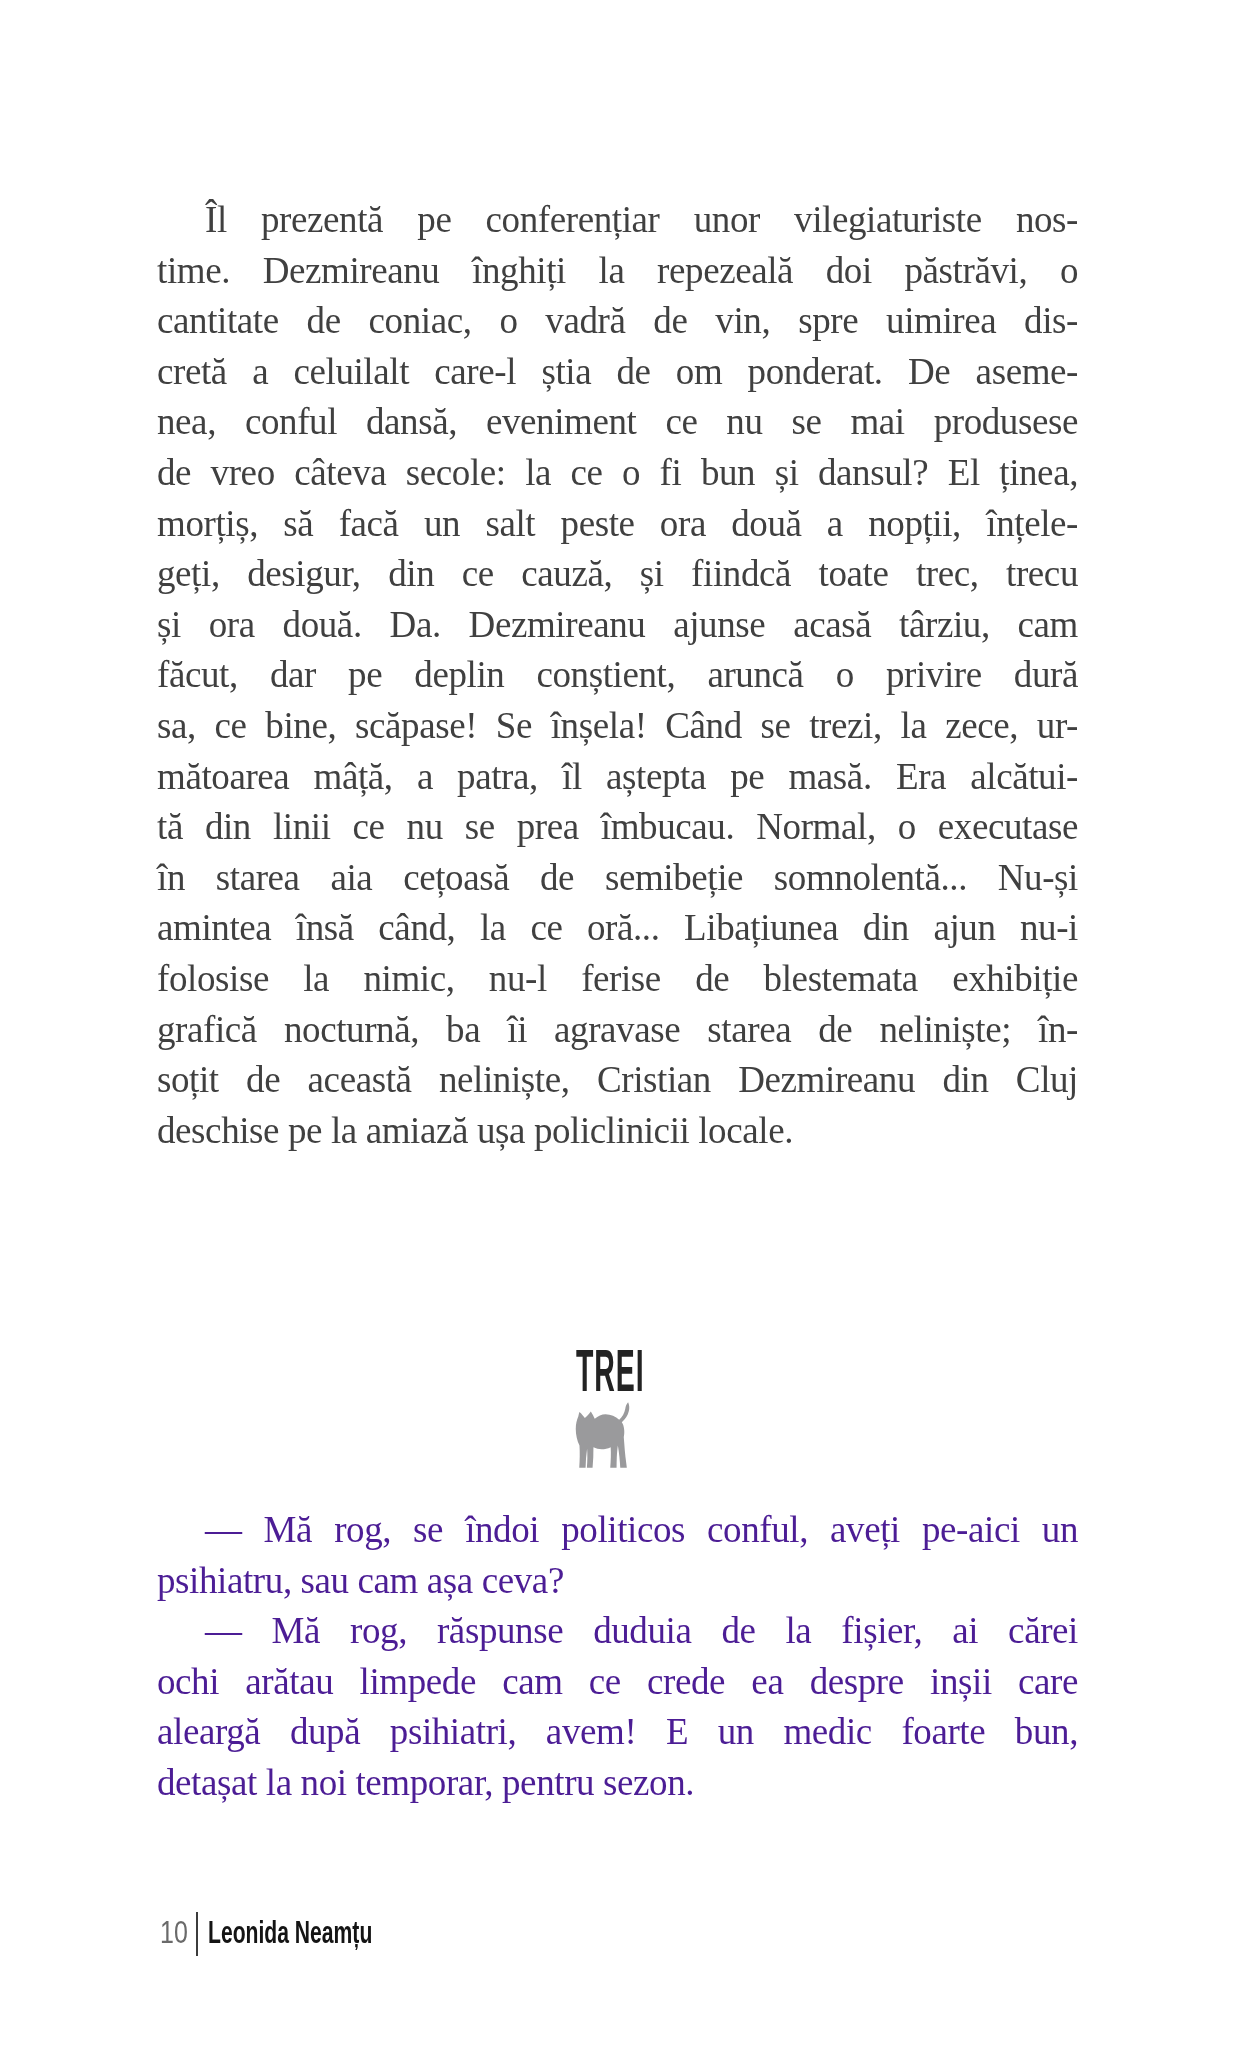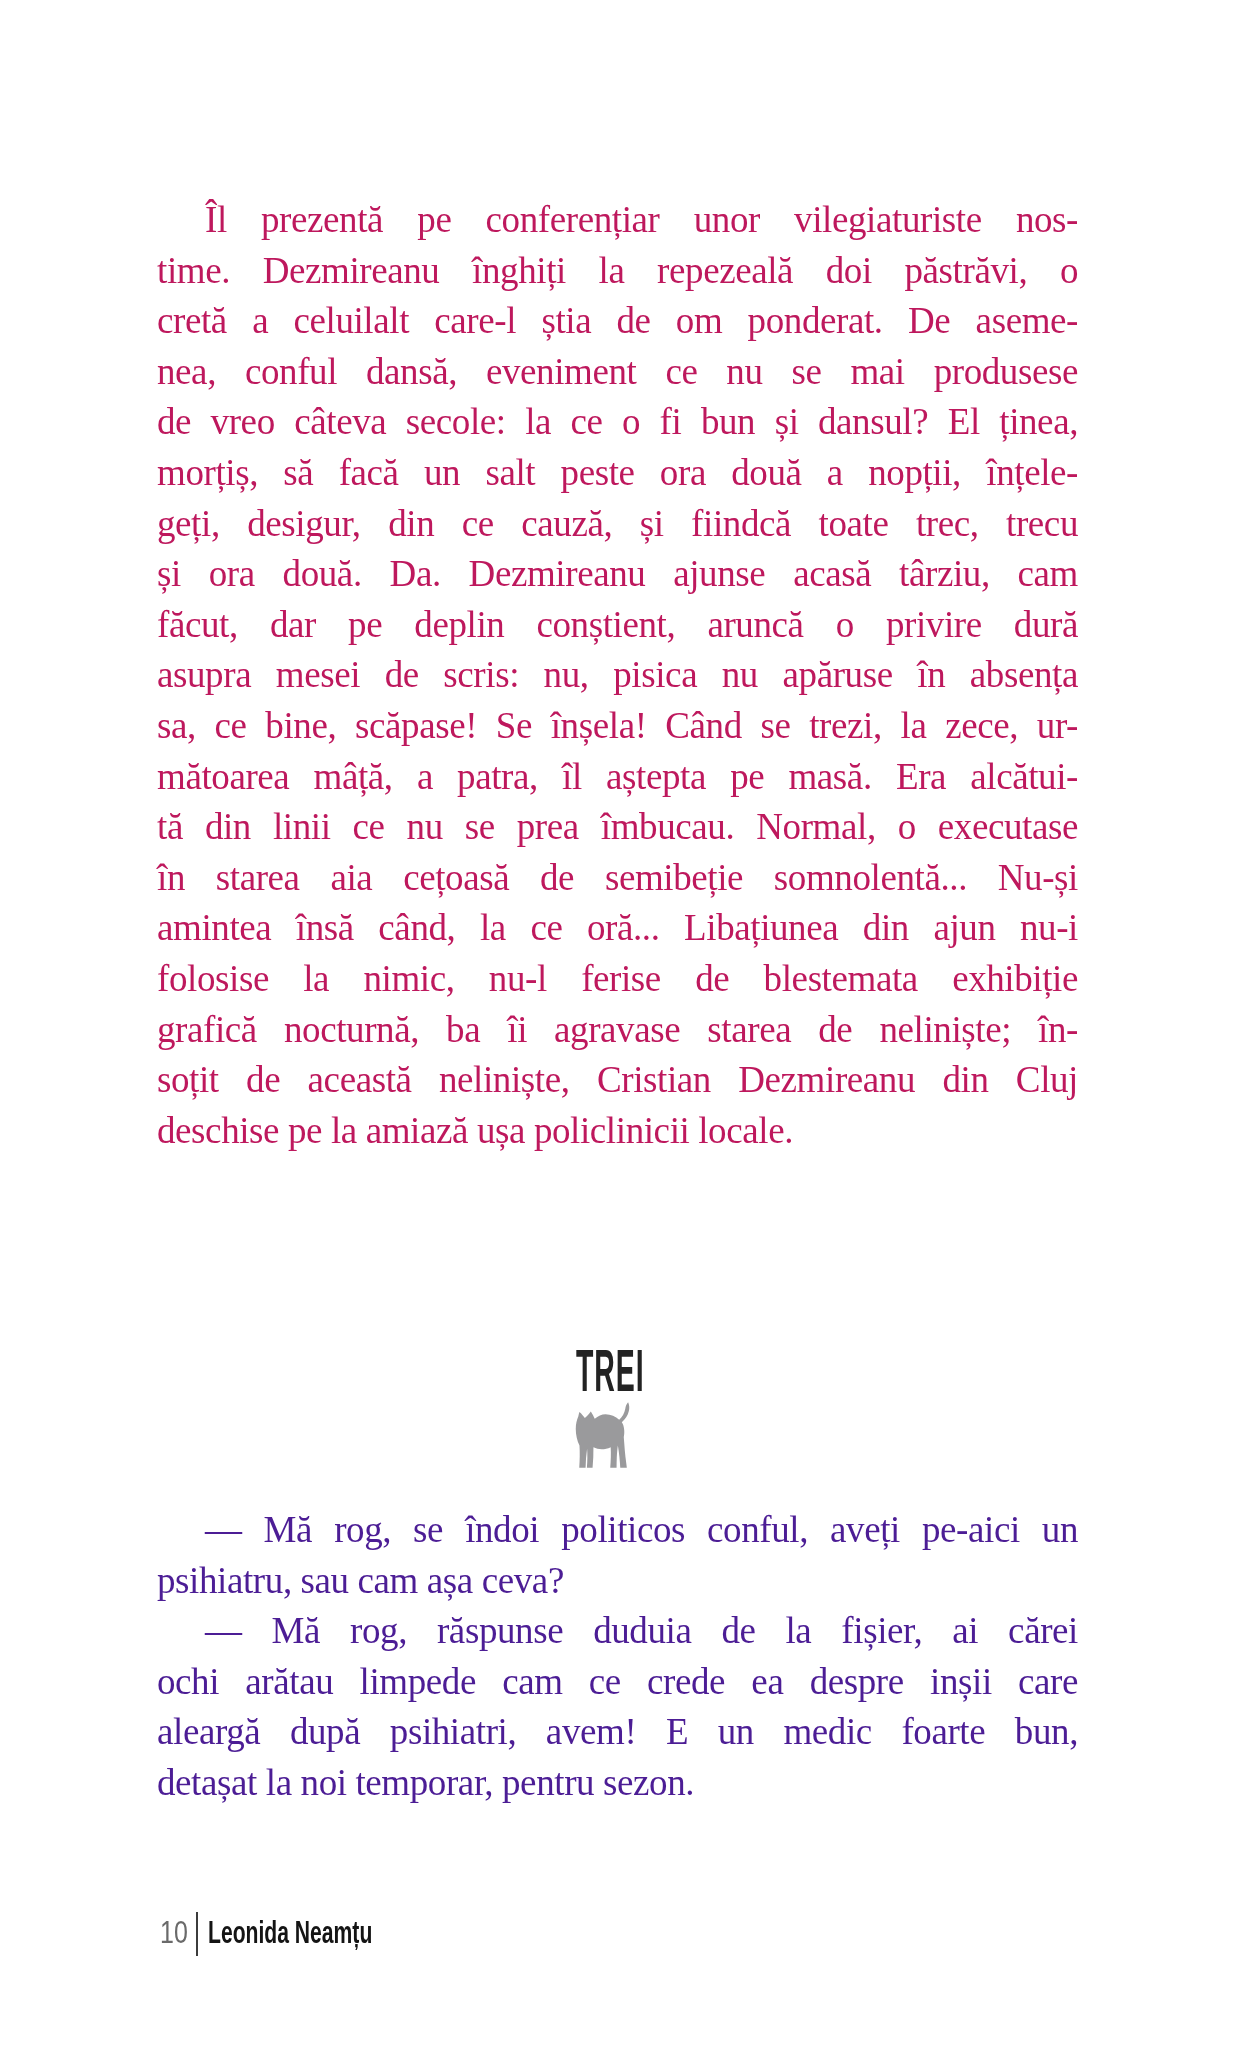--- a/index.html
+++ b/index.html
@@ -7,21 +7,21 @@
     position:relative;
     width:1252px;height:2048px;
     background:#ffffff;
     margin:0 auto;
     overflow:hidden;
     font-family:"Liberation Serif", serif;
   }
   .body-text{
     position:absolute;
     left:157px;top:195px;width:921px;
-    color:#be185d;
+    color:#404040;
   }
   .dialogue-text{
     position:absolute;
     left:157px;top:1505px;width:921px;
     color:#4c1d95;
   }
   .line{
     font-size:37px;
     line-height:50.6px;
     letter-spacing:-0.4px;
@@ -79,28 +79,28 @@
   }
 </style>
 </head>
 <body>
 
 <div class="page">
 
   <div class="body-text" id="body-paragraph">
       <div class="line indent"><span>Îl prezentă pe conferențiar unor vilegiaturiste nos-</span></div>
       <div class="line"><span>time. Dezmireanu înghiți la repezeală doi păstrăvi, o</span></div>
+      <div class="line"><span>cantitate de coniac, o vadră de vin, spre uimirea dis-</span></div>
       <div class="line"><span>cretă a celuilalt care-l știa de om ponderat. De aseme-</span></div>
       <div class="line"><span>nea, conful dansă, eveniment ce nu se mai produsese</span></div>
       <div class="line"><span>de vreo câteva secole: la ce o fi bun și dansul? El ținea,</span></div>
       <div class="line"><span>morțiș, să facă un salt peste ora două a nopții, înțele-</span></div>
       <div class="line"><span>geți, desigur, din ce cauză, și fiindcă toate trec, trecu</span></div>
       <div class="line"><span>și ora două. Da. Dezmireanu ajunse acasă târziu, cam</span></div>
       <div class="line"><span class="italic">făcut</span><span>, dar pe deplin conștient, aruncă o privire dură</span></div>
-      <div class="line"><span>asupra mesei de scris: nu, pisica nu apăruse în absența</span></div>
       <div class="line"><span>sa, ce bine, scăpase! Se înșela! Când se trezi, la zece, ur-</span></div>
       <div class="line"><span>mătoarea mâță, a patra, îl aștepta pe masă. Era alcătui-</span></div>
       <div class="line"><span>tă din linii ce nu se prea îmbucau. Normal, o executase</span></div>
       <div class="line"><span>în starea aia cețoasă de semibeție somnolentă... Nu-și</span></div>
       <div class="line"><span>amintea însă când, la ce oră... Libațiunea din ajun nu-i</span></div>
       <div class="line"><span>folosise la nimic, nu-l ferise de blestemata exhibiție</span></div>
       <div class="line"><span>grafică nocturnă, ba îi agravase starea de neliniște; în-</span></div>
       <div class="line"><span>soțit de această neliniște, Cristian Dezmireanu din Cluj</span></div>
       <div class="line last"><span>deschise pe la amiază ușa policlinicii locale.</span></div>
     </div>

